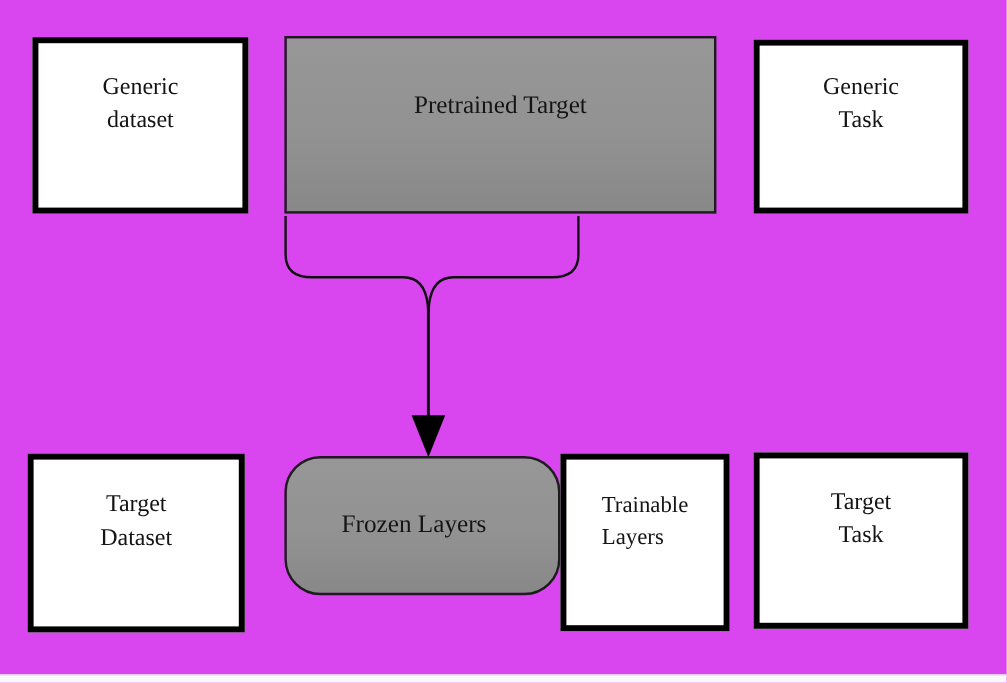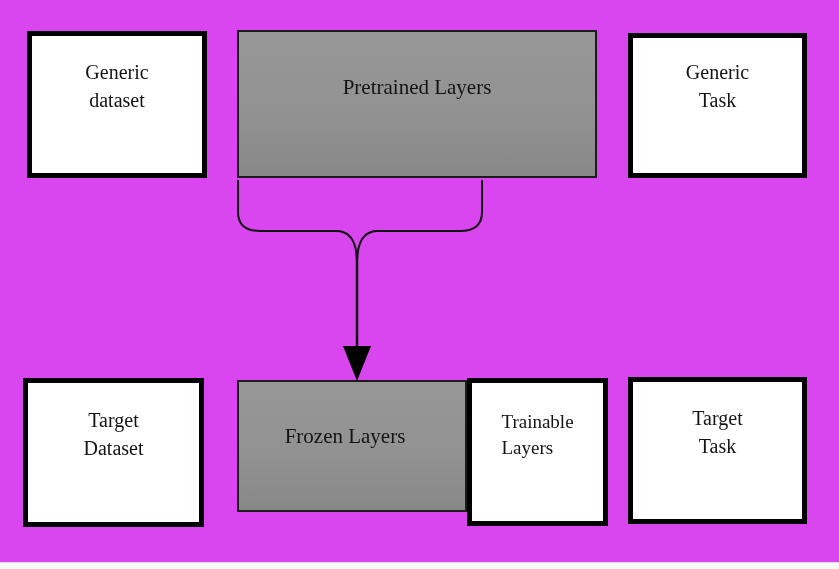--- a/index.html
+++ b/index.html
@@ -28,21 +28,21 @@
   .box .line { display: block; }
   .gray {
     border: 2px solid #1c1c1c;
     background: linear-gradient(180deg, #979797 0%, #929292 55%, #888888 100%);
     font-size: 21px;
   }
   #generic-dataset { left: 27px;  top: 31px;  width: 180px; height: 147px; padding-top: 22px; }
   #pretrained-model{ left: 237px; top: 30px;  width: 360px; height: 148px; padding-top: 41px; }
   #generic-task    { left: 628px; top: 33px;  width: 179px; height: 145px; padding-top: 20px; }
   #target-dataset  { left: 23px;  top: 378px; width: 181px; height: 149px; padding-top: 23px; }
-  #frozen-layers   { left: 237px; top: 380px; width: 230px; height: 132px; padding-top: 40px; padding-right: 14px; }
+  #frozen-layers   { left: 237px; top: 380px; width: 230px; height: 116px; padding-top: 40px; padding-right: 14px; border-radius: 30px; }
   #trainable-layers{ left: 467px; top: 378px; width: 141px; height: 148px; padding-top: 26px; font-size: 19px; line-height: 26px; }
   #trainable-layers .inner { display: inline-block; text-align: left; }
   #target-task     { left: 628px; top: 377px; width: 179px; height: 147px; padding-top: 22px; }
   #connector-svg {
     position: absolute;
     left: 0; top: 0;
     width: 839px; height: 569px;
     pointer-events: none;
   }
   #page-edge-band {
@@ -57,21 +57,21 @@
 <body>
 
 <div id="canvas">
 
   <div class="box" id="generic-dataset">
     <span class="line">Generic</span>
     <span class="line">dataset</span>
   </div>
 
   <div class="box gray" id="pretrained-model">
-    <span class="line">Pretrained Layers</span>
+    <span class="line">Pretrained Target</span>
   </div>
 
   <div class="box" id="generic-task">
     <span class="line">Generic</span>
     <span class="line">Task</span>
   </div>
 
   <svg id="connector-svg" viewBox="0 0 839 569" xmlns="http://www.w3.org/2000/svg">
     <path d="M 238 180 L 238 212 Q 238 231 260 231 L 336 231 Q 354 231 356.5 254 L 357 260" fill="none" stroke="#111111" stroke-width="2"></path>
     <path d="M 482 180 L 482 212 Q 482 231 460 231 L 378 231 Q 360 231 357.5 254 L 357 260" fill="none" stroke="#111111" stroke-width="2"></path>

